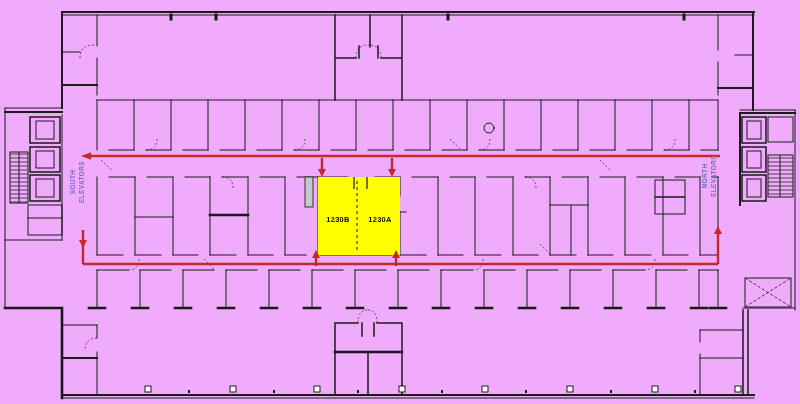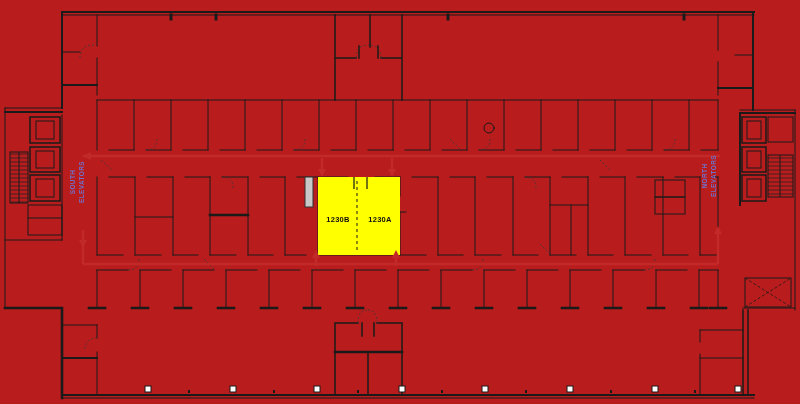--- a/index.html
+++ b/index.html
@@ -1,16 +1,16 @@
 <!DOCTYPE html>
 <html><head>
 <meta charset="utf-8">
 <style>
   html,body{margin:0;padding:0;background:#fff;}
-  #stage{position:relative;width:800px;height:404px;background:#b91c1c;overflow:hidden;
+  #stage{position:relative;width:800px;height:404px;background:#f0abfc;overflow:hidden;
          font-family:"Liberation Sans",sans-serif;}
   svg{position:absolute;top:0;left:0;}
   text{font-family:"Liberation Sans","DejaVu Sans",sans-serif;}
   .room-id{font-size:7.5px;font-weight:bold;letter-spacing:.3px;fill:#111;text-anchor:middle;}
   .elev-label{font-size:6.4px;font-weight:bold;letter-spacing:.45px;text-anchor:middle;}
 </style>
 </head>
 <body>
 
 <div id="stage">

